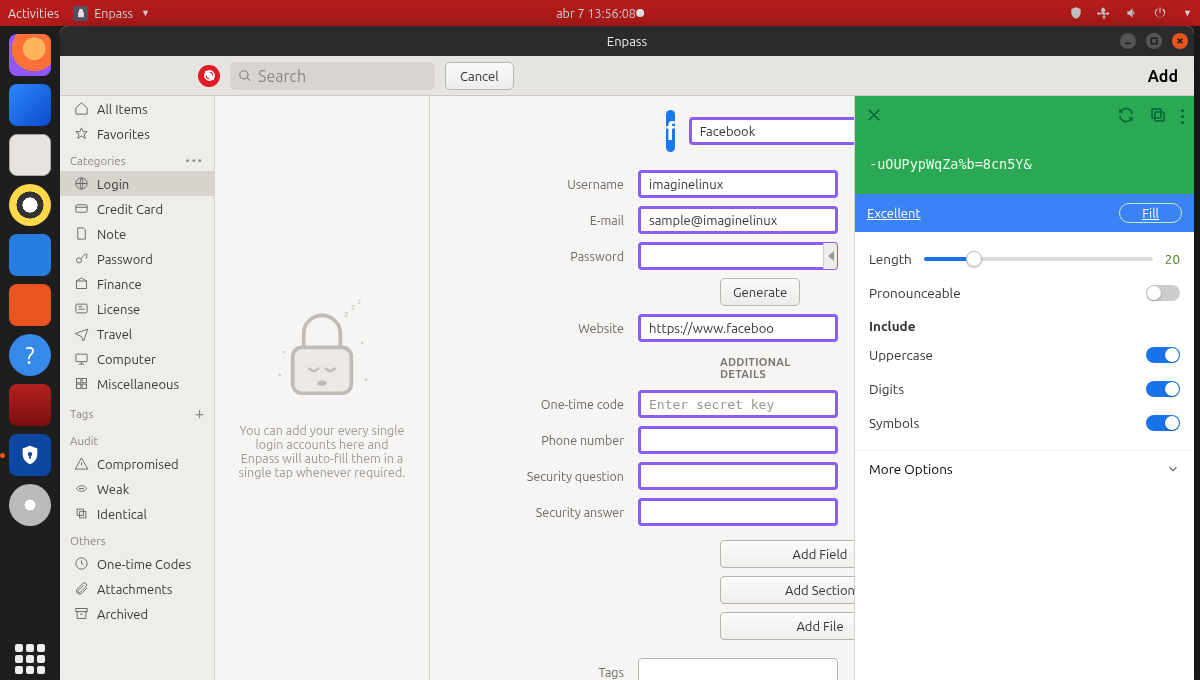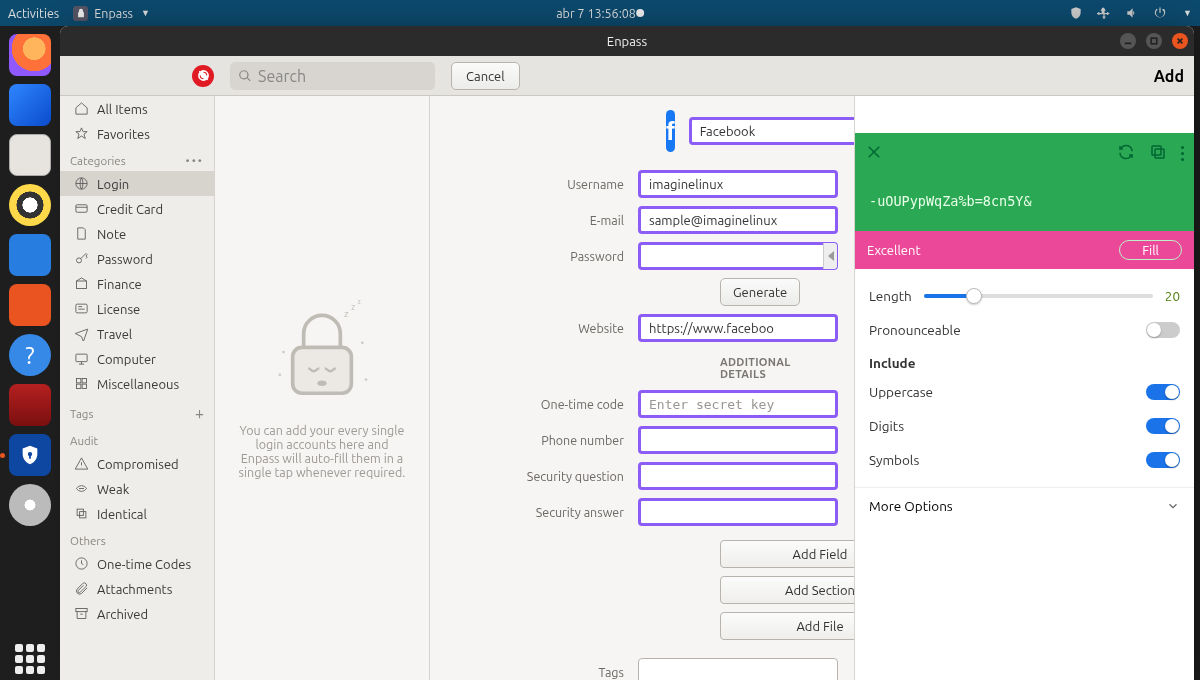--- a/index.html
+++ b/index.html
@@ -1,20 +1,20 @@
 <!DOCTYPE html>
 <html><head>
 <meta charset="utf-8">
 <style>
   * { box-sizing: border-box; margin: 0; padding: 0; font-family: "Ubuntu", "Cantarell", sans-serif; }
   html, body { width: 1200px; height: 680px; overflow: hidden; background: #1e1e1e; }
 
   
   .topbar {
-    height: 26px; background: #0c4a6e; color: #ddd; display: flex;
+    height: 26px; background: #b91c1c; color: #ddd; display: flex;
     align-items: center; font-size: 12.5px; padding: 0 8px; position:relative;
   }
   .topbar .left, .topbar .right { display: flex; gap: 14px; align-items:center;}
   .topbar .center { position:absolute; left:50%; transform:translateX(-50%); display:flex; gap:0; align-items:center;}
   .topbar .app-menu { display:flex; align-items:center; gap:6px;}
   .topbar .app-menu .app-icon{width:15px;height:15px;background:#556;border-radius:3px;display:flex;align-items:center;justify-content:center;}
   .topbar .app-menu .app-icon svg{width:10px;height:10px;fill:#eee;}
   .topbar .right { margin-left:auto; }
   .topbar .tri{font-size:9px; margin-left:2px;}
   .topbar .status-icon{width:14px;height:14px;fill:#ccc;}
@@ -36,21 +36,21 @@
     position:absolute; left:60px; right:6px; top:26px; bottom:0;
     background:#f6f5f4; border-radius:8px 8px 0 0; overflow:hidden;
     box-shadow:0 10px 40px rgba(0,0,0,.5); display:flex; flex-direction:column;
   }
   .titlebar{height:30px;background:#2b2b2b;color:#eee;display:flex;align-items:center;justify-content:center;font-size:13px;position:relative;}
   .titlebar .wcontrols{position:absolute;right:6px;display:flex;gap:10px;}
   .titlebar .wbtn{width:16px;height:16px;border-radius:50%;background:#555;display:flex;align-items:center;justify-content:center;}
   .titlebar .wbtn.close{background:#e9541f;}
   .titlebar .wbtn svg{width:8px;height:8px;stroke:#222;stroke-width:2;fill:none;}
 
-  .headerbar{height:40px;background:#e6e4e1;border-bottom:1px solid #cdc7c2;display:flex;align-items:center;padding:0 10px;gap:16px;}
+  .headerbar{height:40px;background:#e6e4e1;border-bottom:1px solid #cdc7c2;display:flex;align-items:center;padding:0 16px;gap:10px;}
   .sync-badge{width:22px;height:22px;border-radius:50%;background:#e01b24;display:flex;align-items:center;justify-content:center;margin-left:122px;}
   .sync-badge svg{width:13px;height:13px;fill:#fff;}
   .searchbox{flex:0 0 205px;height:28px;background:#d8d5d1;border-radius:5px;display:flex;align-items:center;padding:0 8px;color:#888;gap:6px;}
   .searchbox svg{width:14px;height:14px;fill:#888;}
   .btn{height:28px;padding:0 14px;border:1px solid #b8b3ad;border-radius:5px;background:linear-gradient(#fafafa,#ececea);font-size:13px;color:#333;display:flex;align-items:center;}
   .headerbar .add-btn{margin-left:auto;font-weight:600;border:none;background:none;}
 
   .body{flex:1;display:flex;min-height:0;}
 
   
@@ -78,28 +78,28 @@
   .inputlike{height:28px;border:1px solid #b8b3ad;border-radius:4px;background:#fff;}
   .pw-wrap{position:relative;flex:0 0 200px;}
   .pw-wrap .pw-ind{position:absolute;right:1px;top:1px;bottom:1px;width:14px;background:#eee;border-left:1px solid #ccc;border-radius:0 3px 3px 0;display:flex;align-items:center;justify-content:center;}
   .pw-wrap .pw-ind::before{content:"";border-right:6px solid #999;border-top:5px solid transparent;border-bottom:5px solid transparent;}
   .section-head{font-size:11px;font-weight:700;color:#7a7672;letter-spacing:.3px;margin:14px 0 10px 274px;}
   .wide-btn{width:200px;height:28px;border:1px solid #b8b3ad;border-radius:4px;background:linear-gradient(#fbfbfb,#efeeec);font-size:13px;color:#333;}
   .btncol{margin-left:274px;display:flex;flex-direction:column;gap:8px;}
 
   
   .pgen{width:340px;background:#fff;border-left:1px solid #d7d3ce;display:flex;flex-direction:column;}
-  .pgen .ghead{background:#2aa853;color:#fff;margin-top:37px;}
+  .pgen .ghead{background:#2aa853;color:#fff;}
   .pgen .gtoolbar{height:40px;display:flex;align-items:center;padding:0 10px;gap:14px;}
   .pgen .gtoolbar .sp{margin-left:auto;}
   .pgen .gtoolbar svg{width:18px;height:18px;stroke:#063;fill:none;stroke-width:2;}
   .pgen .gtoolbar .more-dots{display:flex;flex-direction:column;gap:3px;}
   .pgen .gtoolbar .more-dots span{width:3px;height:3px;border-radius:50%;background:#063;}
   .pgen .pwdisp{padding:20px 14px 22px;font-family:monospace;font-size:13.5px;color:#e9ffe9;}
-  .pgen .strength-row{height:38px;display:flex;align-items:center;padding:0 12px;background:#ec4899;color:#fff;font-size:13px;}
+  .pgen .strength-row{height:38px;display:flex;align-items:center;padding:0 12px;background:#3b82f6;color:#fff;font-size:13px;text-decoration:underline;}
   .pill{margin-left:auto;border:1.5px solid #bdf0c9;color:#fff;border-radius:14px;padding:2px 22px;font-size:13px;background:transparent;}
   .pgen .opts{padding:10px 14px;font-size:13.5px;color:#333;}
   .opt-row{display:flex;align-items:center;height:34px;}
   .opt-row .val{margin-left:auto;color:#4d7c0f;}
   .slider{margin-left:12px;flex:1;height:4px;background:#ddd;border-radius:2px;position:relative;}
   .slider .fill{position:absolute;left:0;top:0;bottom:0;width:22%;background:#1a73e8;border-radius:2px;}
   .slider .thumb{position:absolute;left:22%;top:50%;width:16px;height:16px;border-radius:50%;background:#fff;border:1px solid #bbb;transform:translate(-50%,-50%);box-shadow:0 1px 2px rgba(0,0,0,.2);}
   .toggle{width:34px;height:16px;border-radius:8px;background:#ccc;position:relative;margin-left:auto;}
   .toggle::after{content:"";position:absolute;width:14px;height:14px;border-radius:50%;background:#fff;top:1px;left:1px;box-shadow:0 1px 2px rgba(0,0,0,.3);}
   .toggle.on{background:#1a73e8;}

